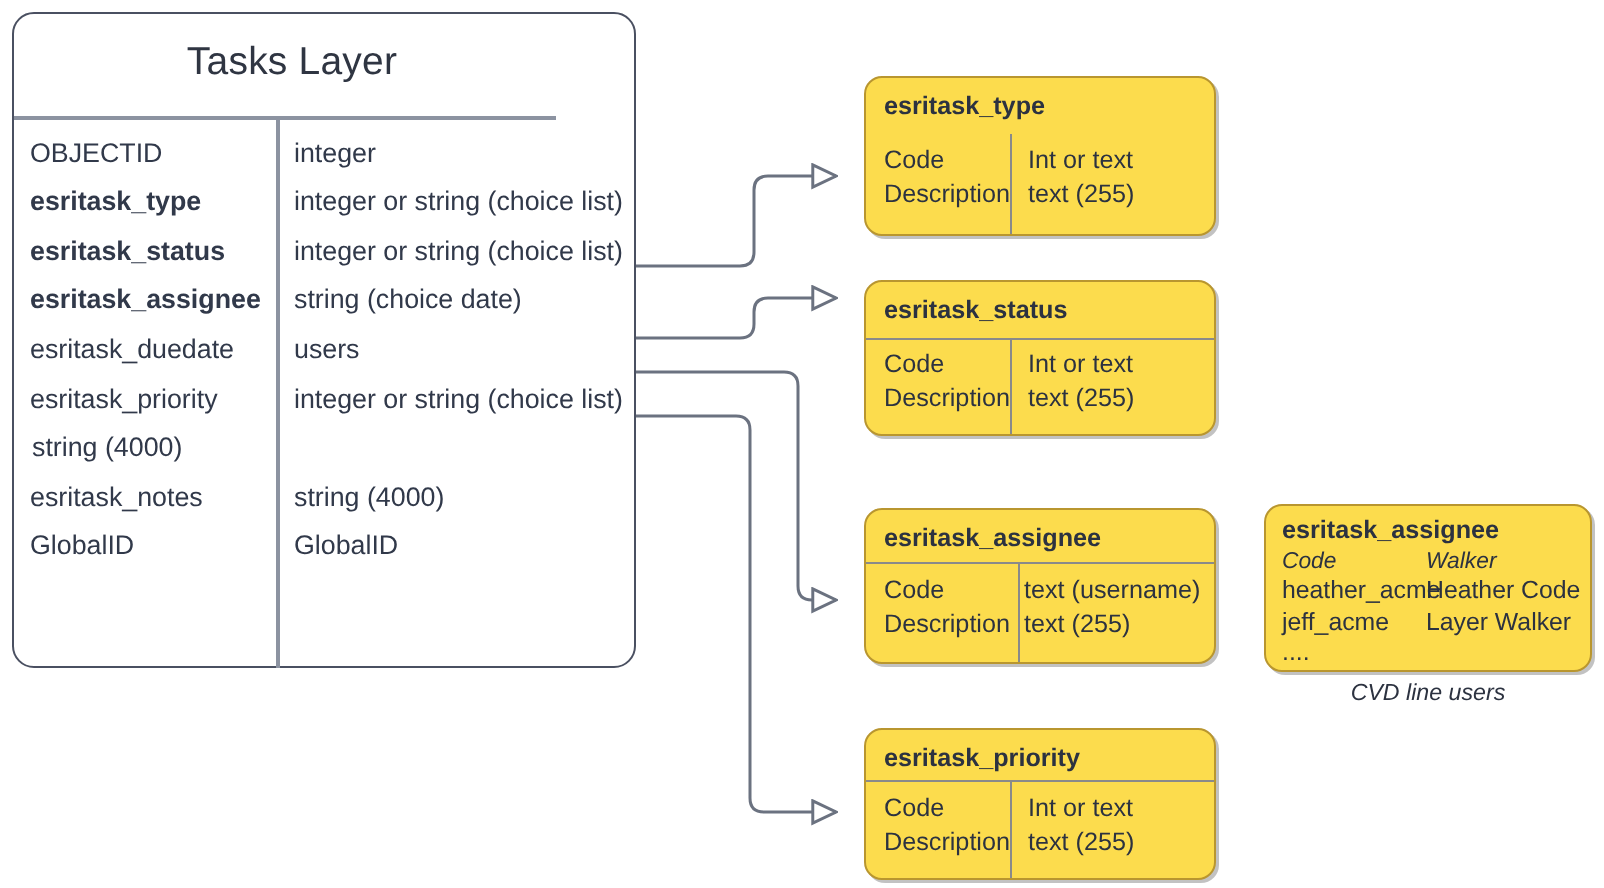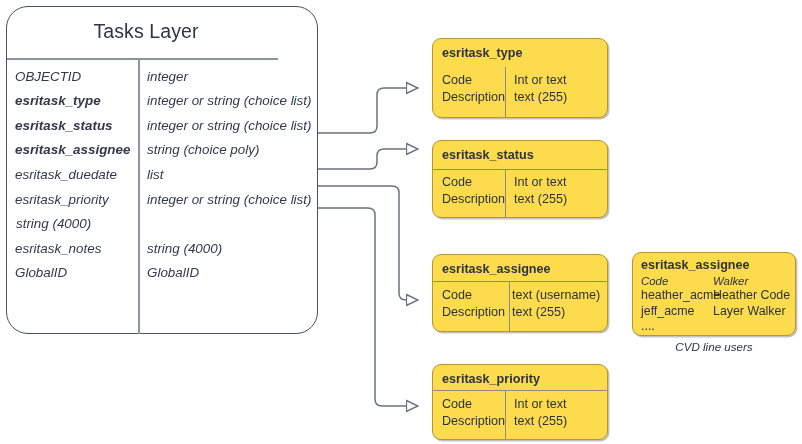--- a/index.html
+++ b/index.html
@@ -29,21 +29,21 @@
 
   
   .entity {
     position: absolute;
     left: 6px;
     top: 6px;
     width: 312px;
     height: 328px;
     background: #ffffff;
     border: 1.6px solid #4a5061;
-    border-radius: 22px;
+    border-radius: 11px;
     box-sizing: border-box;
   }
   .entity-title {
     position: absolute;
     left: 0;
     top: 13px;
     width: 278px;
     text-align: center;
     font-size: 19.5px;
     color: #2f3542;
@@ -63,21 +63,20 @@
     top: 52px;
     width: 1.6px;
     height: 275px;
     background: #8c93a1;
   }
   .rows {
     position: absolute;
     left: 0;
     top: 57px;
     width: 100%;
-    font-style: italic;
   }
   .row {
     position: relative;
     height: 24.55px;
     display: flex;
     align-items: center;
   }
   .row .fname {
     width: 131px;
     padding-left: 8px;
@@ -214,25 +213,25 @@
       <div class="row key">
         <span class="fname">esritask_type</span>
         <span class="ftype">integer or string (choice list)</span>
       </div>
       <div class="row key">
         <span class="fname">esritask_status</span>
         <span class="ftype">integer or string (choice list)</span>
       </div>
       <div class="row key">
         <span class="fname">esritask_assignee</span>
-        <span class="ftype">string (choice poly)</span>
+        <span class="ftype">string (choice date)</span>
       </div>
       <div class="row">
         <span class="fname">esritask_duedate</span>
-        <span class="ftype">list</span>
+        <span class="ftype">users</span>
       </div>
       <div class="row">
         <span class="fname">esritask_priority</span>
         <span class="ftype">integer or string (choice list)</span>
       </div>
       <div class="row">
         <span class="ftype">string (4000)</span>
       </div>
       <div class="row">
         <span class="fname">esritask_notes</span>

